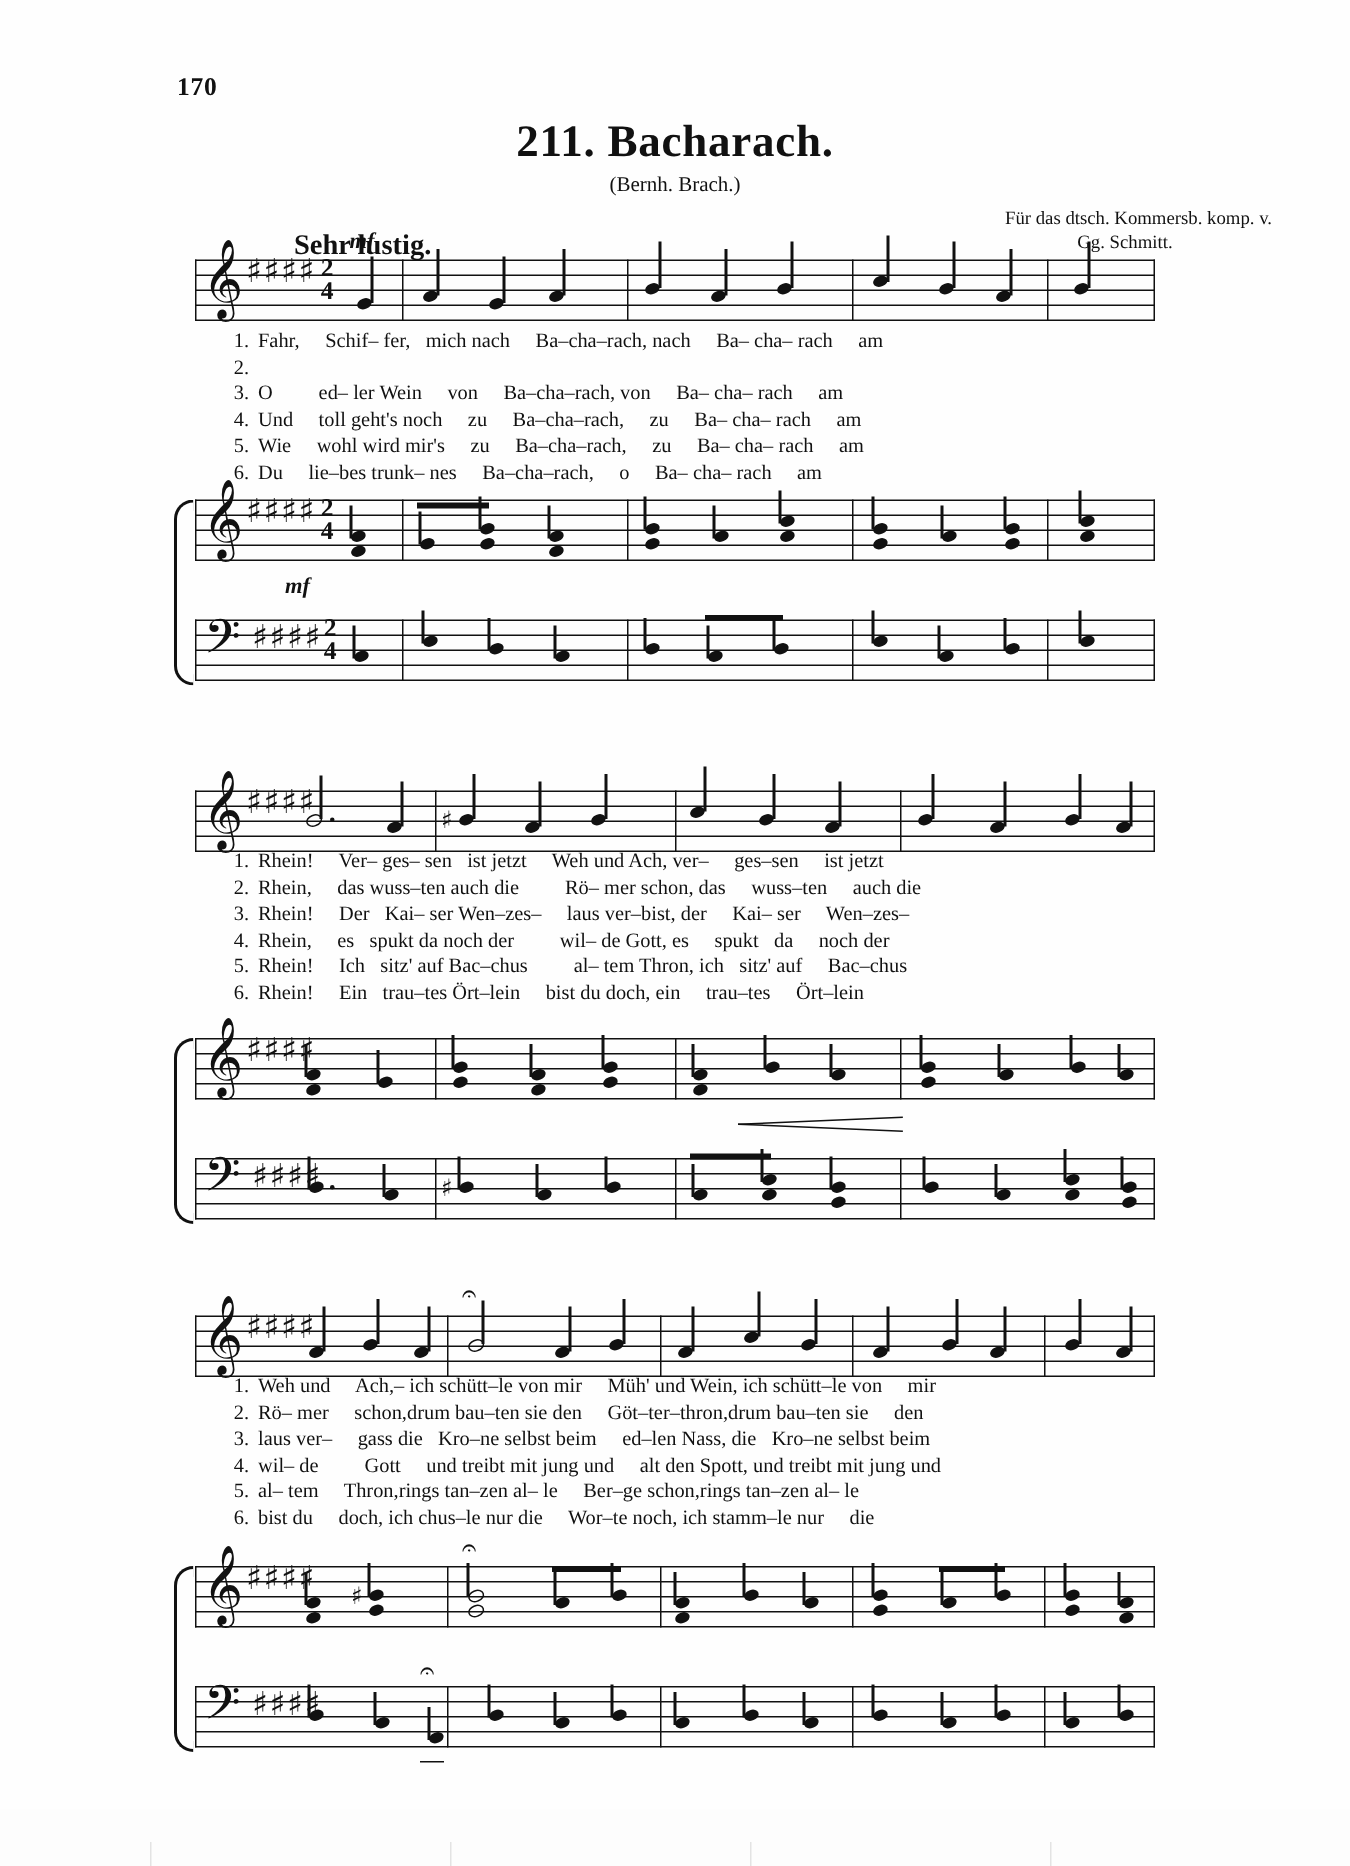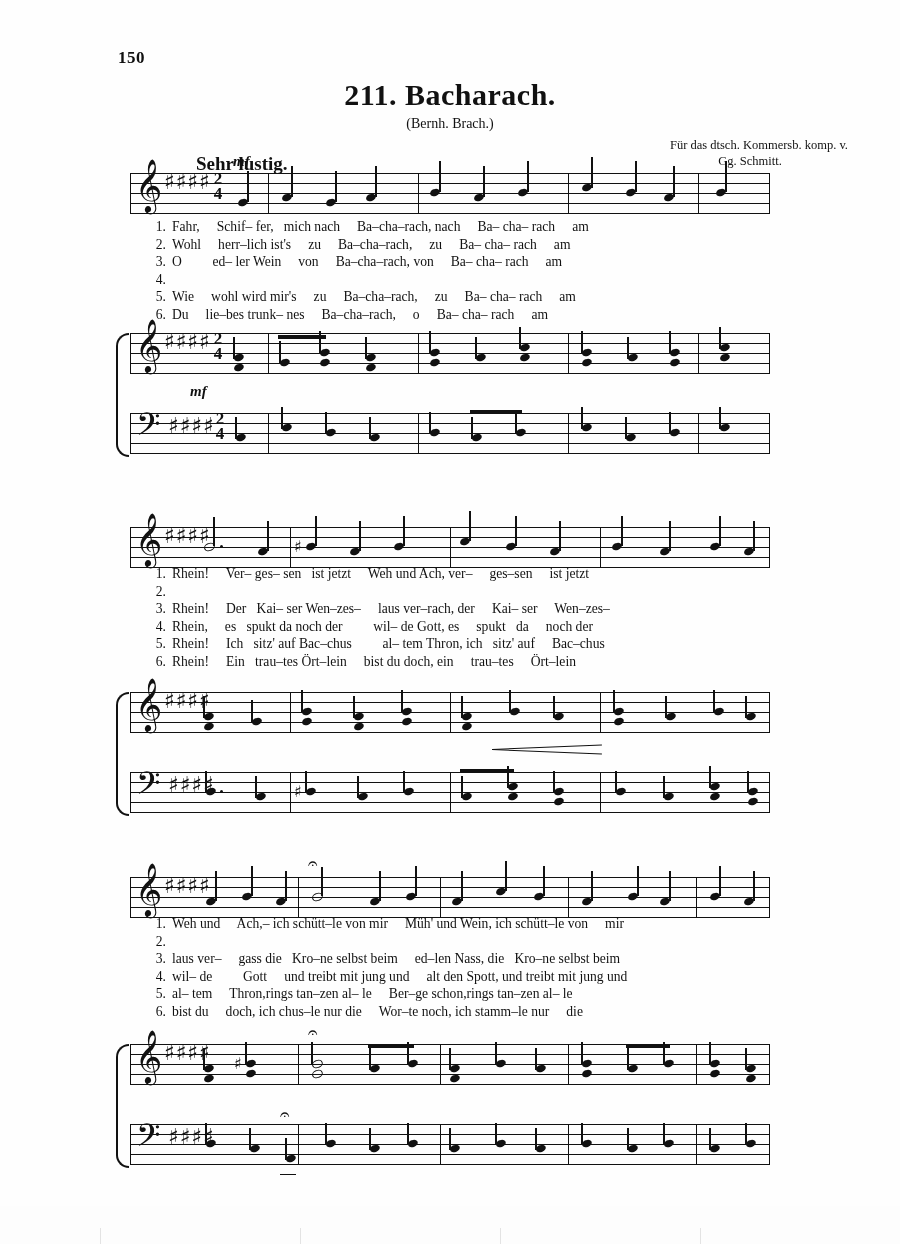--- a/index.html
+++ b/index.html
@@ -228,21 +228,21 @@
     width: 1px;
     height: 16px;
     background: #e3e3e3;
   }
 </style>
 </head>
 <body>
 
 <div class="page">
 
-  <div class="page-number">150</div>
+  <div class="page-number">170</div>
   <div class="title">211. Bacharach.</div>
   <div class="subtitle">(Bernh. Brach.)</div>
   <div class="credit">
     <div>Für das dtsch. Kommersb. komp. v.</div>
     <div class="composer">Gg. Schmitt.</div>
   </div>
   <div class="tempo">Sehr lustig.</div>
 
   <div class="system" style="top:0;">
 
@@ -293,28 +293,28 @@
         <div class="stem" style="left:595px; top:-12px; height:31px;"></div>
     </div>
 
     <div class="lyrics" style="left:146px; top:219px; width:640px;">
       <div class="lyricline">
         <span class="num">1.</span>
         <span class="txt">Fahr,  Schif– fer,  mich nach  Ba–cha–rach, nach  Ba– cha– rach  am</span>
       </div>
       <div class="lyricline">
         <span class="num">2.</span>
-        <span class="txt">Wohl  herr–lich ist's  zu  Ba–cha–rach,  zu  Ba– cha– rach  am</span>
       </div>
       <div class="lyricline">
         <span class="num">3.</span>
         <span class="txt">O   ed– ler Wein  von  Ba–cha–rach, von  Ba– cha– rach  am</span>
       </div>
       <div class="lyricline">
         <span class="num">4.</span>
+        <span class="txt">Und  toll geht's noch  zu  Ba–cha–rach,  zu  Ba– cha– rach  am</span>
       </div>
       <div class="lyricline">
         <span class="num">5.</span>
         <span class="txt">Wie  wohl wird mir's  zu  Ba–cha–rach,  zu  Ba– cha– rach  am</span>
       </div>
       <div class="lyricline">
         <span class="num">6.</span>
         <span class="txt">Du  lie–bes trunk– nes  Ba–cha–rach,  o  Ba– cha– rach  am</span>
       </div>
     </div>
@@ -466,24 +466,25 @@
         <div class="stem" style="left:623px; top:-6px; height:30px;"></div>
     </div>
 
     <div class="lyrics" style="left:146px; top:566px; width:640px;">
       <div class="lyricline">
         <span class="num">1.</span>
         <span class="txt">Rhein!  Ver– ges– sen  ist jetzt  Weh und Ach, ver–  ges–sen  ist jetzt</span>
       </div>
       <div class="lyricline">
         <span class="num">2.</span>
+        <span class="txt">Rhein,  das wuss–ten auch die   Rö– mer schon, das  wuss–ten  auch die</span>
       </div>
       <div class="lyricline">
         <span class="num">3.</span>
-        <span class="txt">Rhein!  Der  Kai– ser Wen–zes–  laus ver–rach, der  Kai– ser  Wen–zes–</span>
+        <span class="txt">Rhein!  Der  Kai– ser Wen–zes–  laus ver–bist, der  Kai– ser  Wen–zes–</span>
       </div>
       <div class="lyricline">
         <span class="num">4.</span>
         <span class="txt">Rhein,  es  spukt da noch der   wil– de Gott, es  spukt  da  noch der</span>
       </div>
       <div class="lyricline">
         <span class="num">5.</span>
         <span class="txt">Rhein!  Ich  sitz' auf Bac–chus   al– tem Thron, ich  sitz' auf  Bac–chus</span>
       </div>
       <div class="lyricline">
@@ -643,20 +644,21 @@
         <div class="stem" style="left:623px; top:-6px; height:30px;"></div>
     </div>
 
     <div class="lyrics" style="left:146px; top:916px; width:660px;">
       <div class="lyricline">
         <span class="num">1.</span>
         <span class="txt">Weh und  Ach,– ich schütt–le von mir  Müh' und Wein, ich schütt–le von  mir</span>
       </div>
       <div class="lyricline">
         <span class="num">2.</span>
+        <span class="txt">Rö– mer  schon,drum bau–ten sie den  Göt–ter–thron,drum bau–ten sie  den</span>
       </div>
       <div class="lyricline">
         <span class="num">3.</span>
         <span class="txt">laus ver–  gass die  Kro–ne selbst beim  ed–len Nass, die  Kro–ne selbst beim</span>
       </div>
       <div class="lyricline">
         <span class="num">4.</span>
         <span class="txt">wil– de   Gott  und treibt mit jung und  alt den Spott, und treibt mit jung und</span>
       </div>
       <div class="lyricline">

